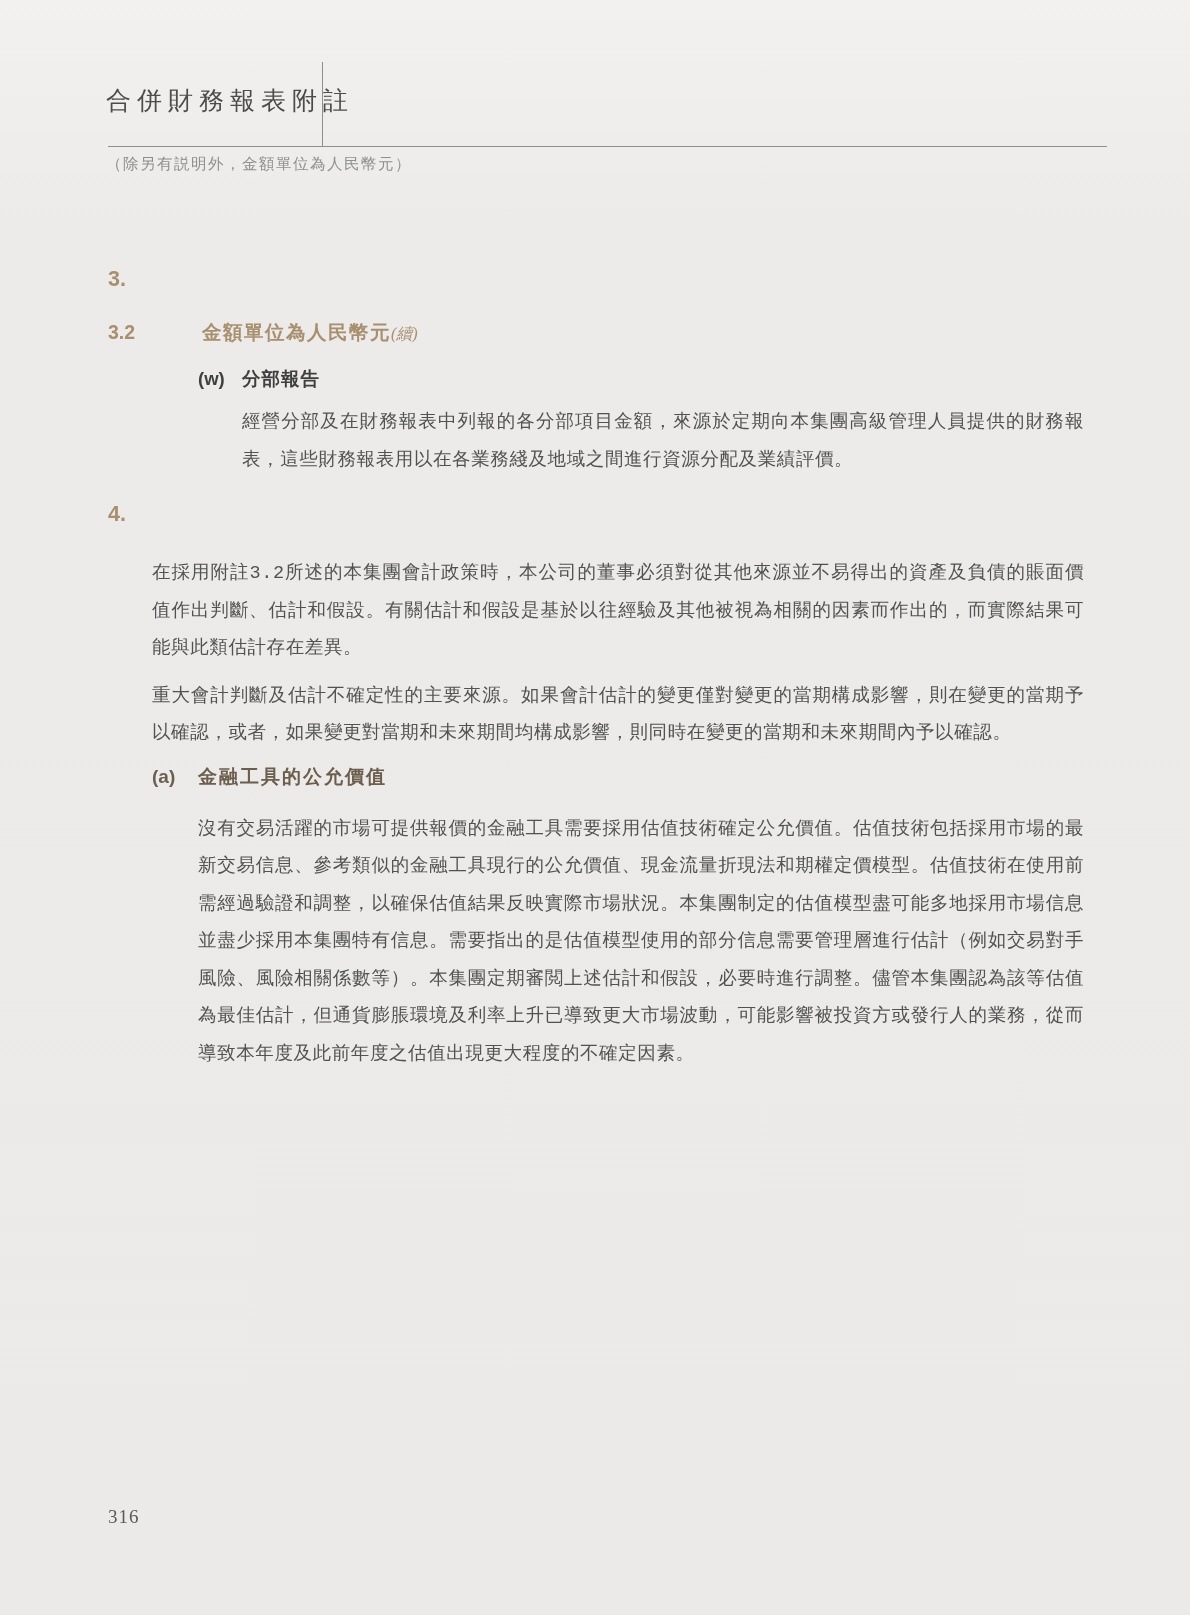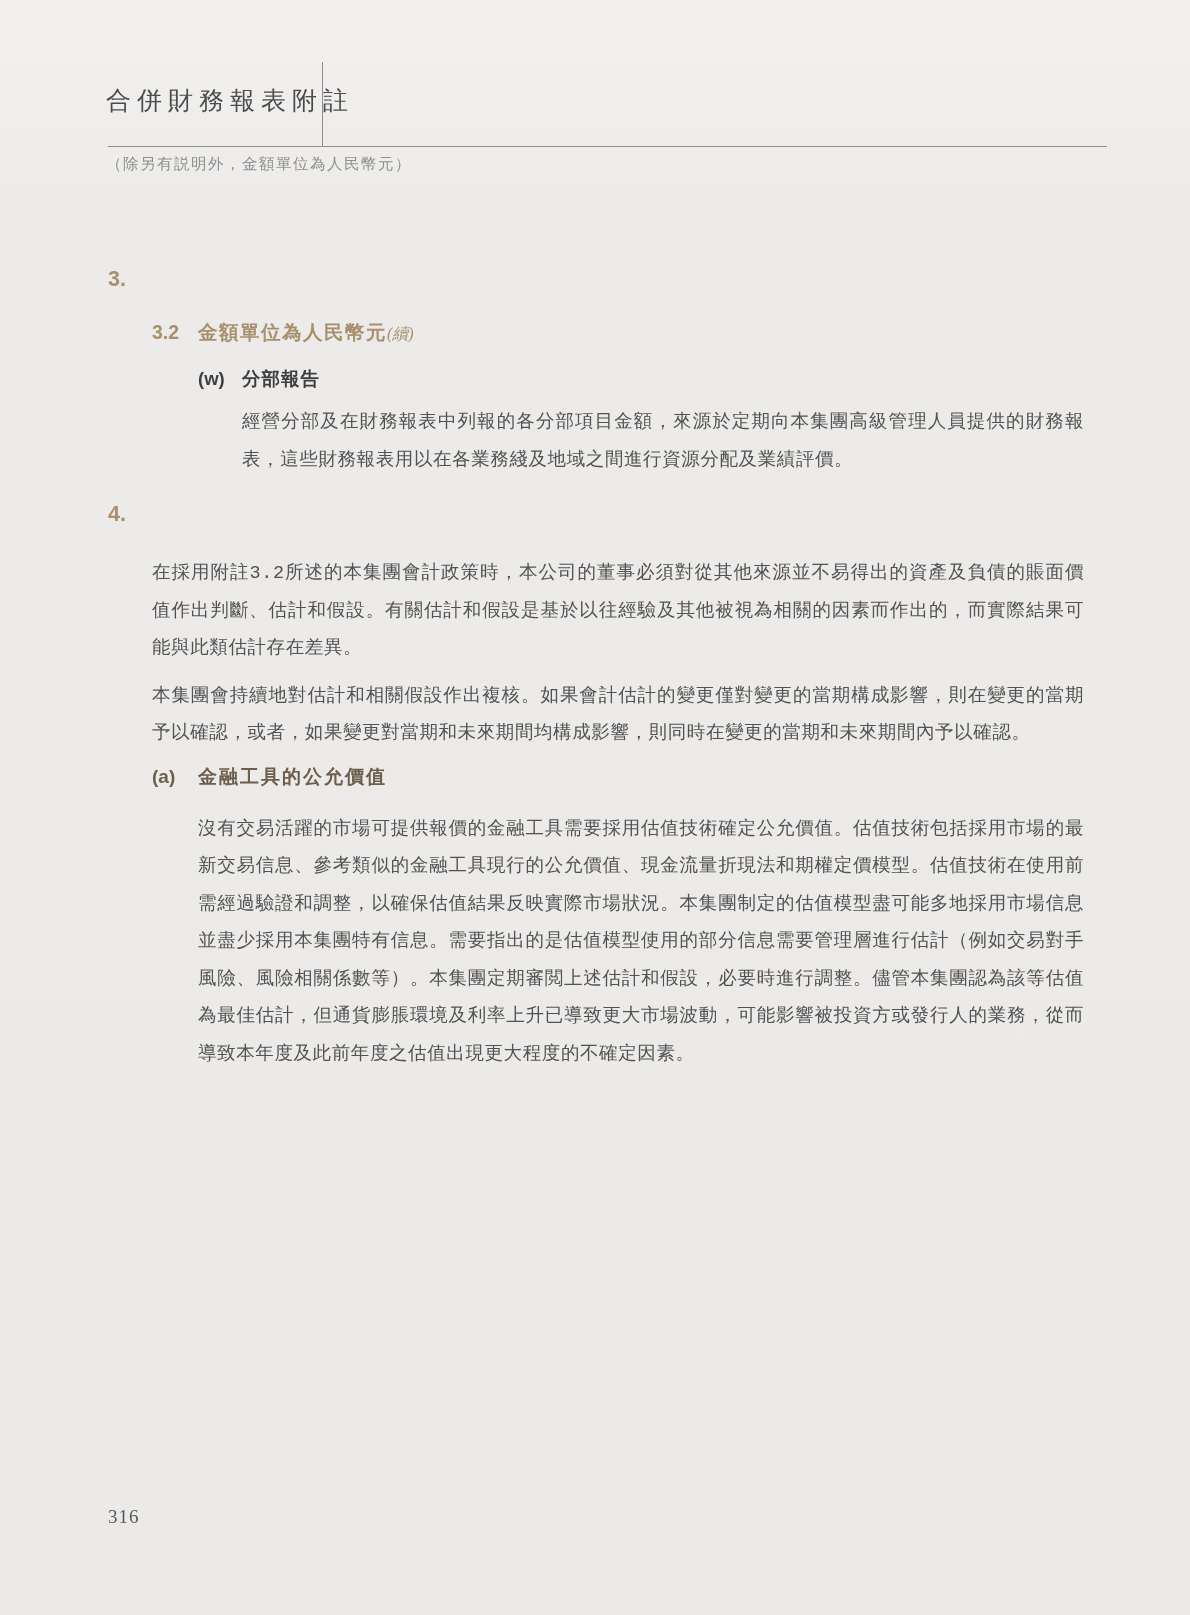--- a/index.html
+++ b/index.html
@@ -25,21 +25,21 @@
     font-family:"Liberation Serif", serif;
     font-size:15.5px;color:#8f8f8f;letter-spacing:1.5px;
   }
 
   
   .content{position:absolute;left:108px;top:264px;width:976px;}
 
   .hrow{display:flex;align-items:baseline;}
   .h1{font-size:21.5px;font-weight:bold;color:#a8906e;letter-spacing:2.5px;line-height:30px;}
   .h1 .num{width:44px;flex:0 0 44px;letter-spacing:0;}
-  .h2{font-size:19.5px;font-weight:bold;color:#a8906e;letter-spacing:1.5px;line-height:28px;margin-left:44px;}
+  .h2{font-size:19.5px;font-weight:bold;color:#a8906e;letter-spacing:1.5px;line-height:28px;gap:48px;}
   .h2 .num{width:46px;flex:0 0 46px;letter-spacing:0;}
   .h3w{font-size:18.5px;font-weight:bold;color:#3f3f3f;letter-spacing:1px;line-height:26px;margin-left:90px;}
   .h3w .num{width:44px;flex:0 0 44px;letter-spacing:0;}
   .h3a{font-size:19px;font-weight:bold;color:#6b5e4c;letter-spacing:2px;line-height:28px;margin-left:44px;}
   .h3a .num{width:46px;flex:0 0 46px;letter-spacing:0;}
 
   .cont-suffix{
     font-family:"Liberation Serif", serif;font-style:italic;font-weight:400;
     font-size:16px;letter-spacing:0;
   }
@@ -94,21 +94,21 @@
       <span>分部報告</span>
     </div>
 
     <div class="para indent-w mb-pw1">經營分部及在財務報表中列報的各分部項目金額，來源於定期向本集團高級管理人員提供的財務報表，這些財務報表用以在各業務綫及地域之間進行資源分配及業績評價。</div>
 
     <div class="hrow h1 mb-s4h1">
       <span class="num">4.</span>
     </div>
 
     <div class="para indent-1 mb-p41">在採用附註3.2所述的本集團會計政策時，本公司的董事必須對從其他來源並不易得出的資產及負債的賬面價值作出判斷、估計和假設。有關估計和假設是基於以往經驗及其他被視為相關的因素而作出的，而實際結果可能與此類估計存在差異。</div>
-    <div class="para indent-1 mb-p42">本集團會持續地對估計和相關假設作出複核。如果會計估計的變更僅對變更的當期構成影響，則在變更的當期予以確認，或者，如果變更對當期和未來期間均構成影響，則同時在變更的當期和未來期間內予以確認。</div>
+    <div class="para indent-1 mb-p42">重大會計判斷及估計不確定性的主要來源。如果會計估計的變更僅對變更的當期構成影響，則在變更的當期予以確認，或者，如果變更對當期和未來期間均構成影響，則同時在變更的當期和未來期間內予以確認。</div>
 
     <div class="hrow h3a mb-s4h3">
       <span class="num">(a)</span>
       <span>金融工具的公允價值</span>
     </div>
 
     <div class="para indent-a">沒有交易活躍的市場可提供報價的金融工具需要採用估值技術確定公允價值。估值技術包括採用市場的最新交易信息、參考類似的金融工具現行的公允價值、現金流量折現法和期權定價模型。估值技術在使用前需經過驗證和調整，以確保估值結果反映實際市場狀況。本集團制定的估值模型盡可能多地採用市場信息並盡少採用本集團特有信息。需要指出的是估值模型使用的部分信息需要管理層進行估計（例如交易對手風險、風險相關係數等）。本集團定期審閲上述估計和假設，必要時進行調整。儘管本集團認為該等估值為最佳估計，但通貨膨脹環境及利率上升已導致更大市場波動，可能影響被投資方或發行人的業務，從而導致本年度及此前年度之估值出現更大程度的不確定因素。</div>
 
   </div>
 

